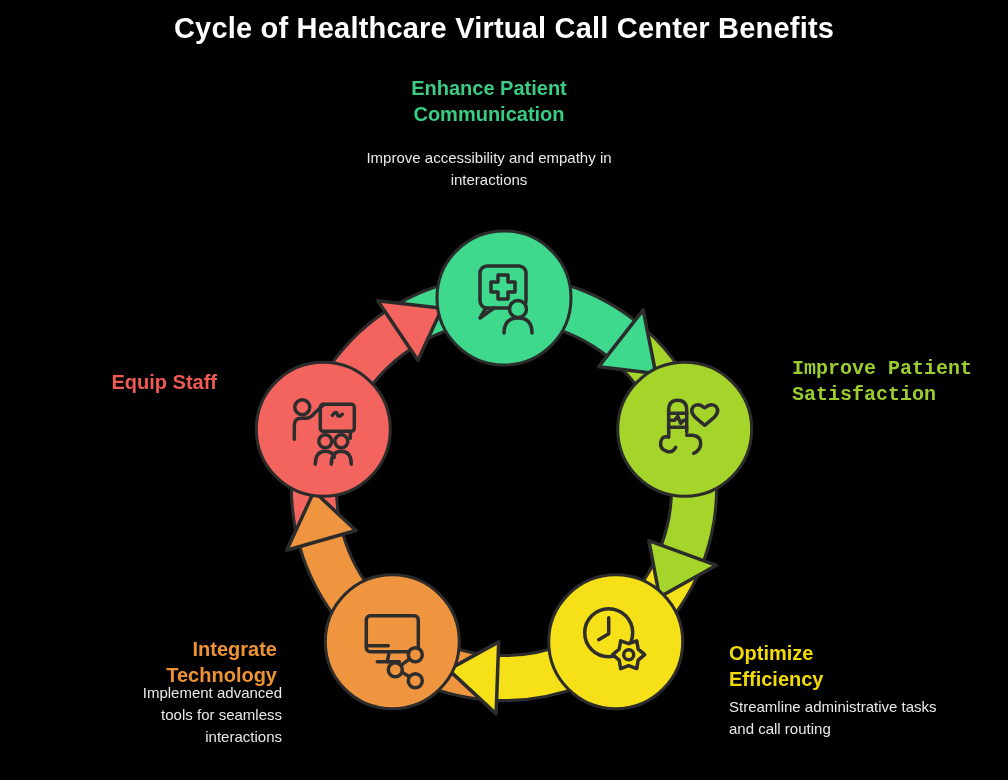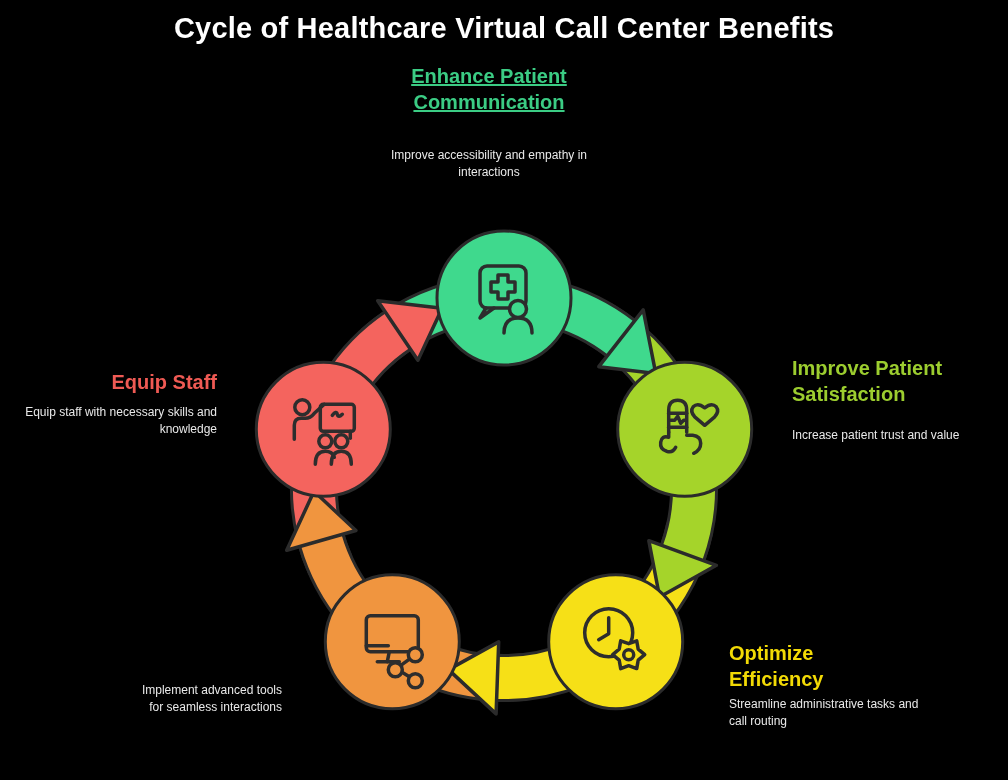--- a/index.html
+++ b/index.html
@@ -21,21 +21,21 @@
     letter-spacing: 0.2px;
   }
   .node-heading {
     position: absolute;
     font-size: 20px;
     font-weight: bold;
     line-height: 1.28;
   }
   .node-desc {
     position: absolute;
-    font-size: 12px;
+    font-size: 15px;
     line-height: 1.45;
   }
   .ta-c { text-align: center; }
   .ta-r { text-align: right; }
   .ta-l { text-align: left; }
   svg.diagram { position: absolute; left: 0; top: 0; }
   .icon * {
     stroke: #2d2d2d;
     stroke-width: 3.5;
     fill: none;
@@ -145,27 +145,26 @@
       <rect x="47" y="25" width="34" height="27" rx="3"></rect>
       <path d="M 59,36 Q 63,31 64,35 Q 65,39 69,35"></path>
       <path d="M 77,52 L 77,59"></path>
       <path d="M 42,85 Q 42,72 52,72 Q 59,72 61,78"></path>
       <path d="M 58,85 Q 58,72 68,72 Q 78,72 78,85"></path>
       <circle cx="52" cy="62" r="6.5" style="fill: rgb(244, 100, 94);"></circle>
       <circle cx="68" cy="62" r="6.5" style="fill: rgb(244, 100, 94);"></circle>
     </g>
   </svg>
 
-  <div class="node-heading ta-c" style="left: 344px; top: 64px; width: 290px; color: rgb(59, 204, 132); text-decoration: underline;">Enhance Patient Communication</div>
+  <div class="node-heading ta-c" style="left: 344px; top: 76px; width: 290px; color: rgb(59, 204, 132);">Enhance Patient Communication</div>
   <div class="node-desc ta-c" style="left: 364px; top: 147px; width: 250px; color: rgb(233, 233, 233);">Improve accessibility and empathy in interactions</div>
 
-  <div class="node-heading ta-l" style="left: 792px; top: 356px; width: 190px; color: rgb(156, 205, 47);">Improve Patient Satisfaction</div>
-  <div class="node-desc ta-l" style="left: 792px; top: 427px; width: 200px; color: rgb(233, 233, 233);">Increase patient trust and value</div>
+  <div class="node-heading ta-l" style="left: 792px; top: 356px; width: 190px; color: rgb(156, 205, 47); font-family: Liberation Mono, monospace;">Improve Patient Satisfaction</div>
 
   <div class="node-heading ta-l" style="left: 729px; top: 641px; width: 160px; color: rgb(242, 218, 5);">Optimize Efficiency</div>
   <div class="node-desc ta-l" style="left: 729px; top: 696px; width: 210px; color: rgb(233, 233, 233);">Streamline administrative tasks and call routing</div>
 
+  <div class="node-heading ta-r" style="left: 117px; top: 637px; width: 160px; color: rgb(238, 147, 52);">Integrate Technology</div>
   <div class="node-desc ta-r" style="left: 130px; top: 682px; width: 152px; color: rgb(233, 233, 233);">Implement advanced tools for seamless interactions</div>
 
   <div class="node-heading ta-r" style="left: 97px; top: 370px; width: 120px; color: rgb(239, 90, 84);">Equip Staff</div>
-  <div class="node-desc ta-r" style="left: 23px; top: 404px; width: 194px; color: rgb(233, 233, 233);">Equip staff with necessary skills and knowledge</div>
 
 </div>
 
 </body></html>

